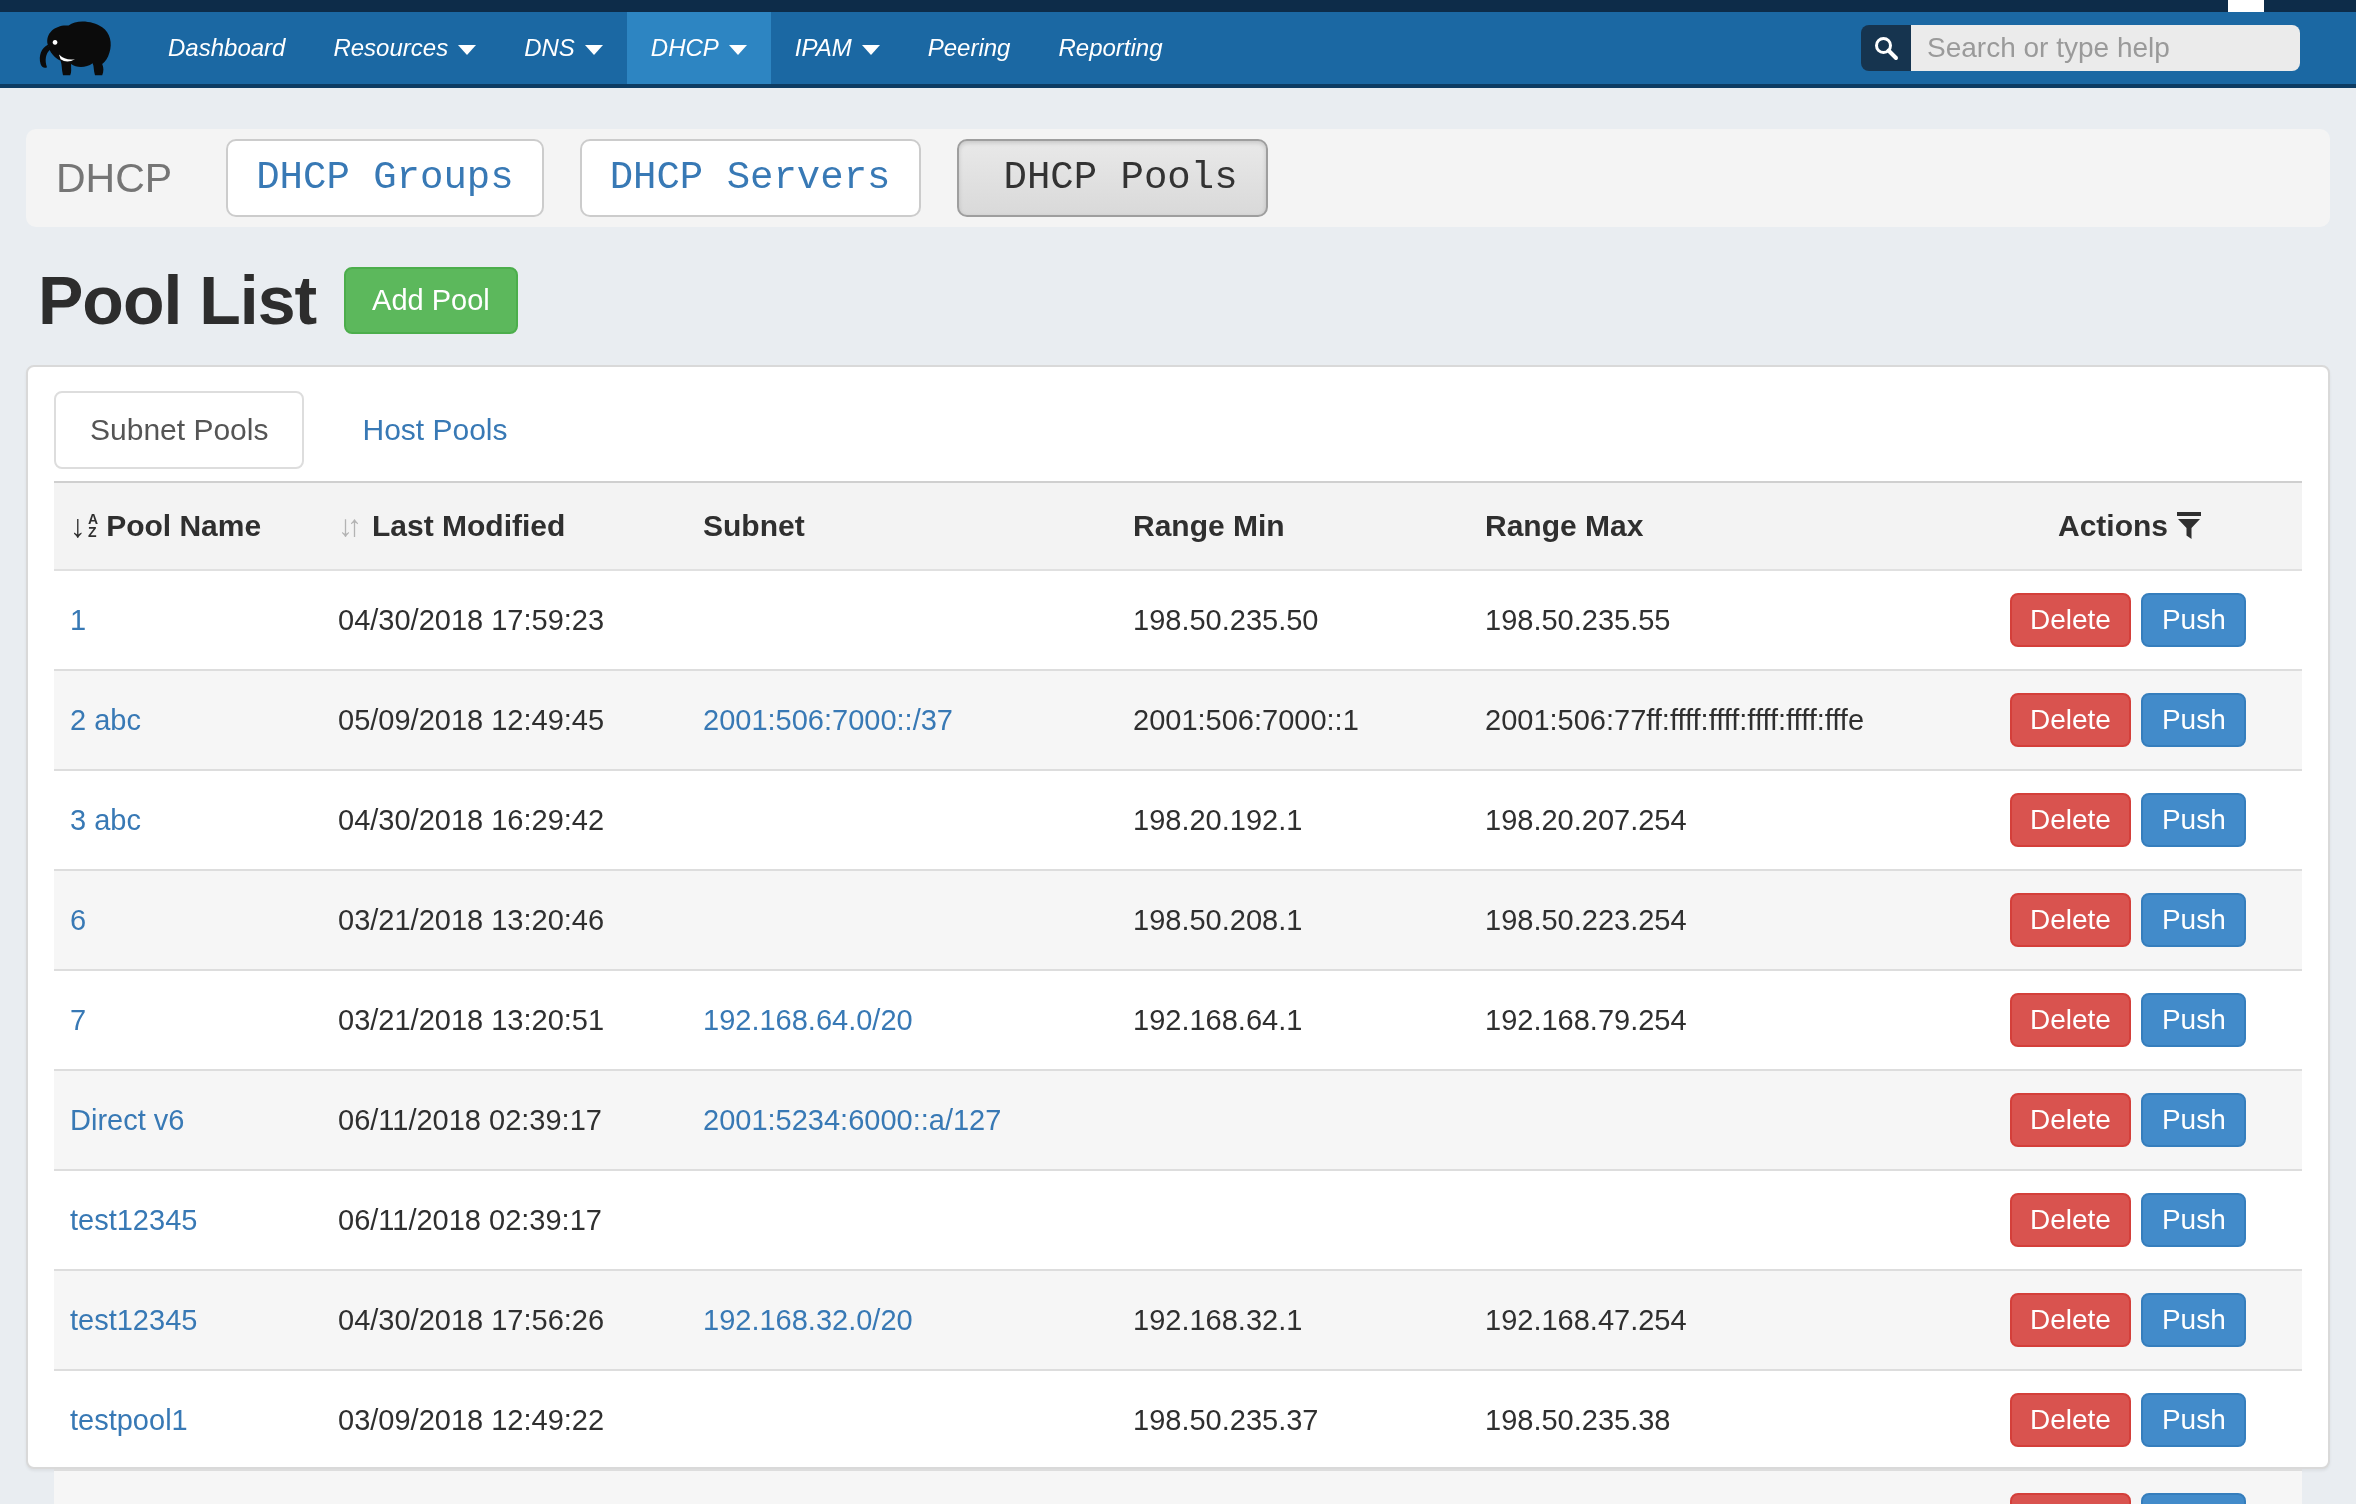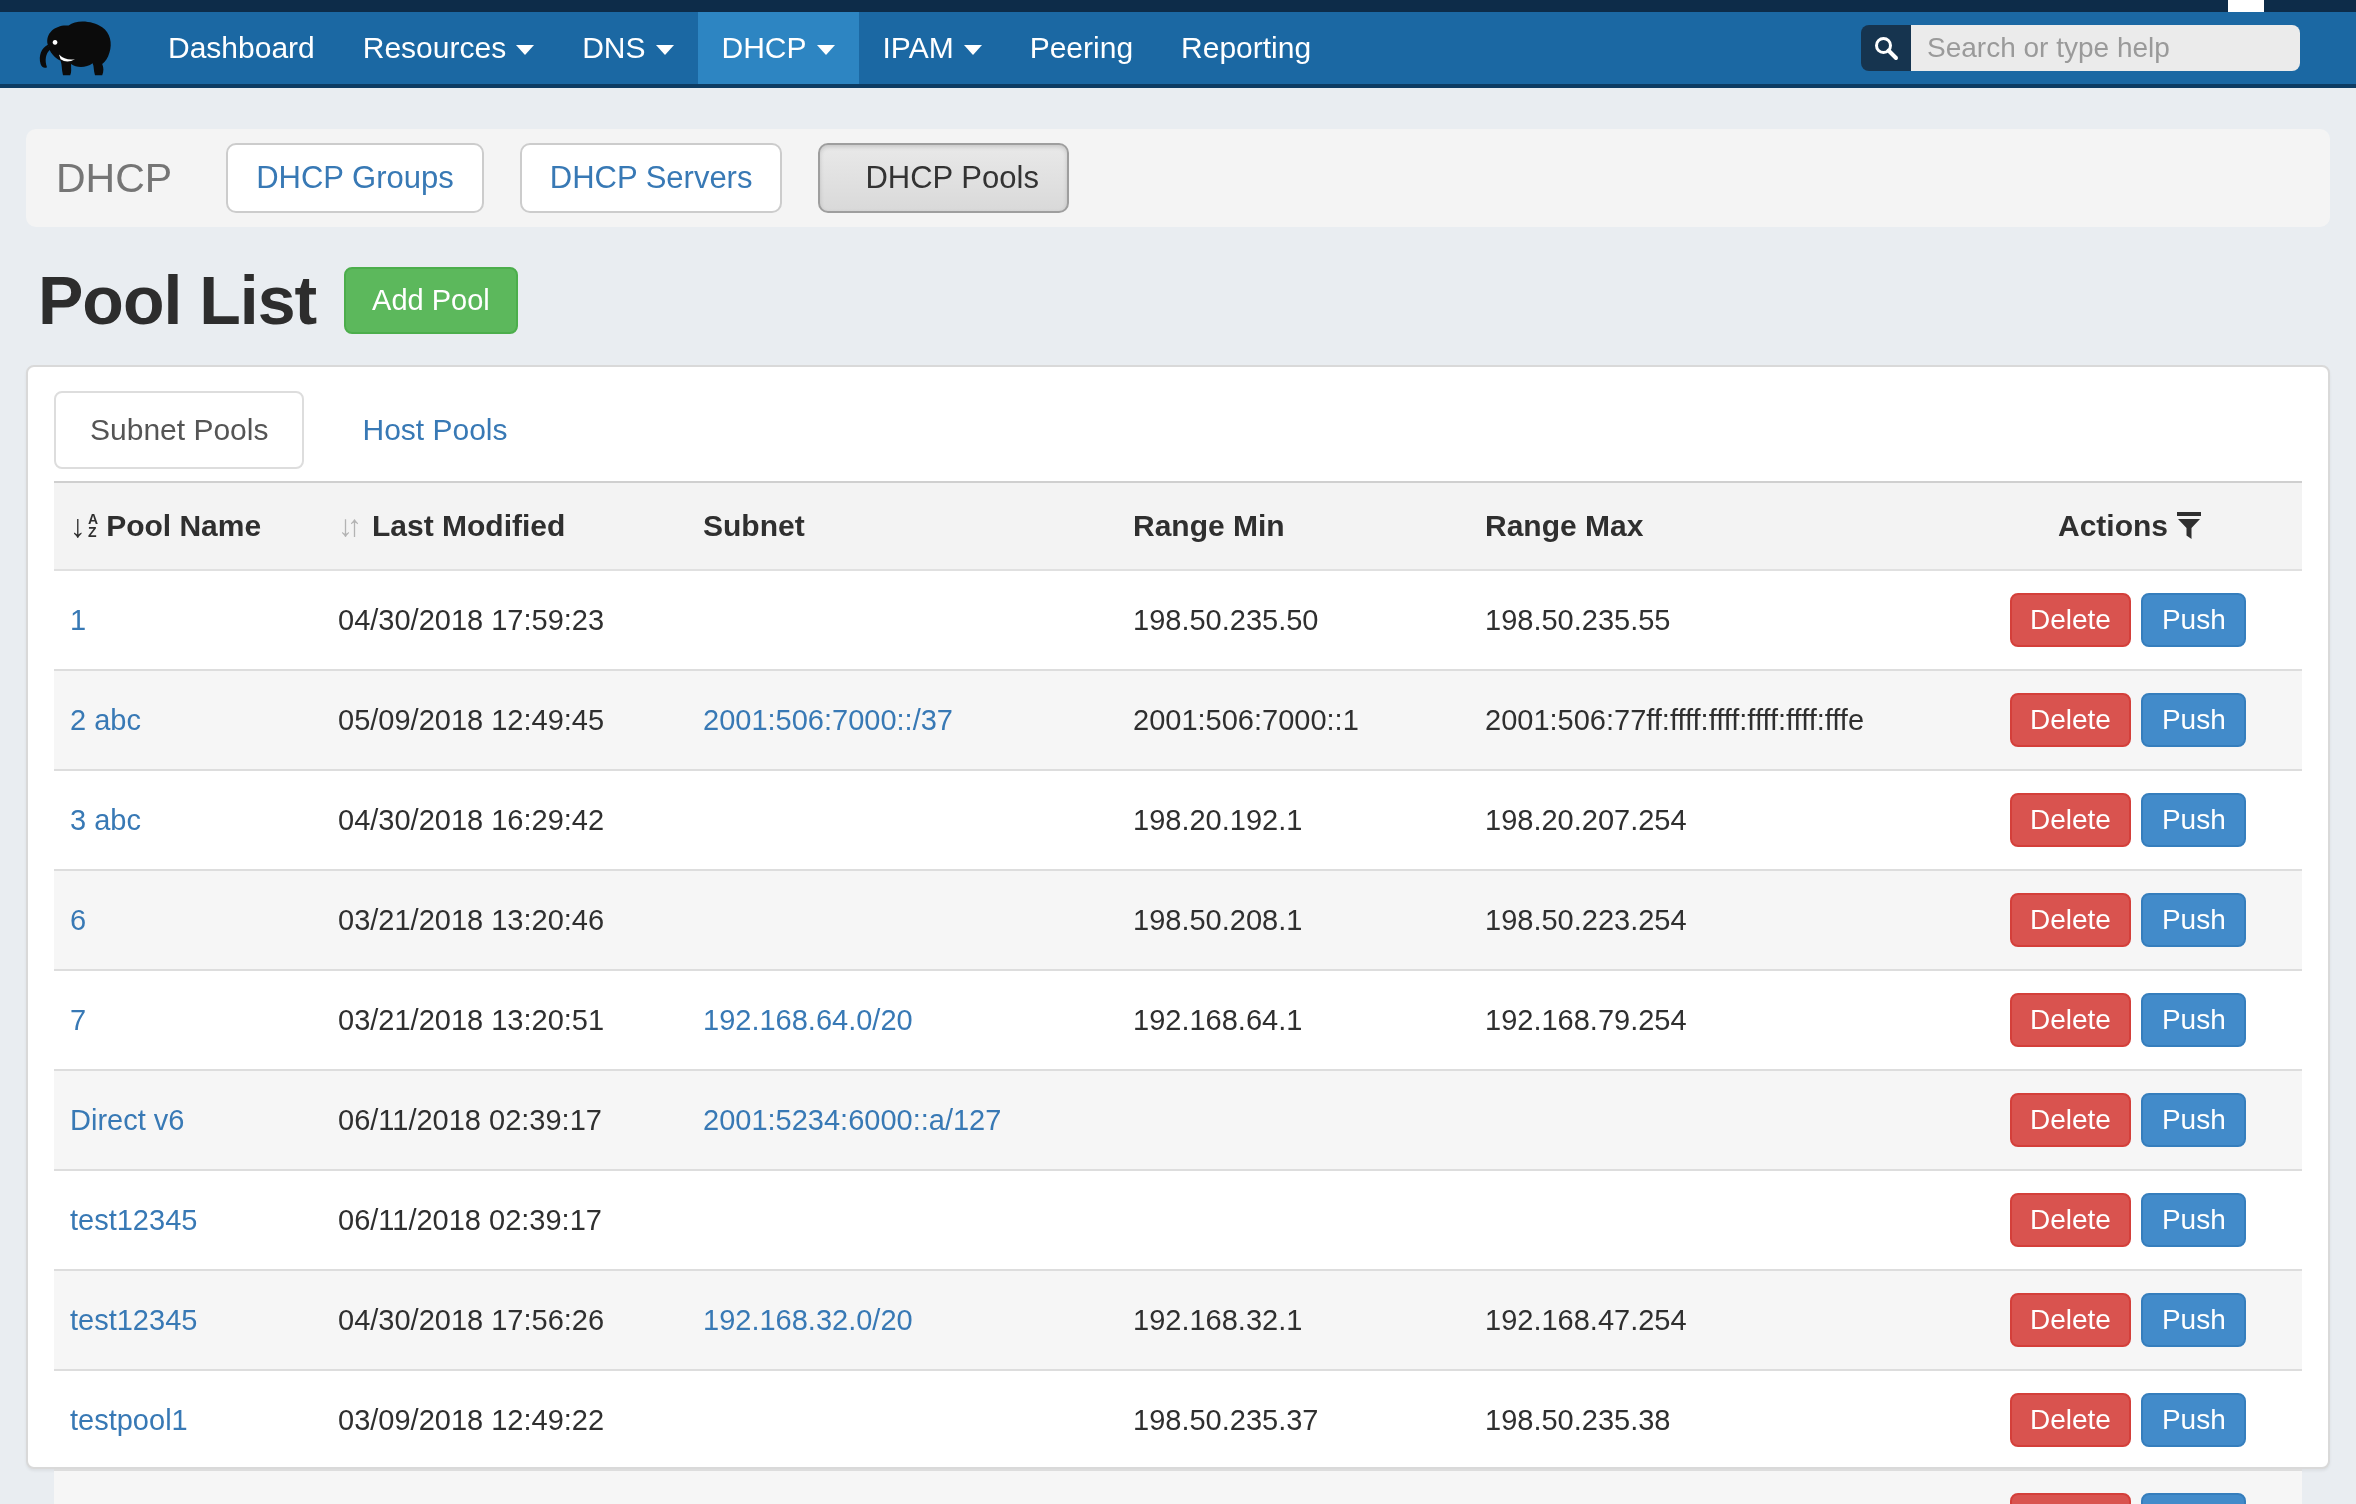--- a/index.html
+++ b/index.html
@@ -16,21 +16,21 @@
   .topstrip .notch { position:absolute; left:2228px; top:0; width:36px; height:12px; background:#ffffff; }
   .navbar {
     height:76px; background:#1b68a3; border-bottom:4px solid #0d3c63;
     display:flex; align-items:stretch; padding-left:34px;
   }
   .brand { display:flex; align-items:center; margin-right:28px; }
   .brand svg { width:82px; height:64px; }
   .nav-items { display:flex; align-items:stretch; }
   .nav-item {
     display:flex; align-items:center; gap:10px;
-    padding:16px 24px; color:#ffffff; font-size:30px; cursor:pointer; white-space:nowrap;
+    padding:16px 24px; color:#ffffff; font-size:24px; cursor:pointer; white-space:nowrap;font-style:italic;
   }
   .nav-item.active { background:#2d85c2; }
   .caret {
     width:0; height:0; border-left:9px solid transparent; border-right:9px solid transparent;
     border-top:10px solid #ffffff; margin-top:4px;
   }
   .nav-spacer { flex:1; }
   .searchbar { display:flex; align-items:center; margin-right:56px; }
   .search-icon-box {
     width:50px; height:46px; background:#16344f; border-radius:8px 0 0 8px;
@@ -45,23 +45,23 @@
 
   
   .content { padding:0 26px; }
 
   .section-bar {
     margin-top:41px; height:98px; background:#f4f4f4; border-radius:10px;
     display:flex; align-items:center; padding:0 30px; gap:36px;
   }
   .section-title { font-size:41px; color:#757575; margin-right:18px; }
   .section-btn {
-    font-family:Liberation Sans, sans-serif;
+    font-family:Liberation Mono, monospace;
     background:#ffffff; border:2px solid #cccccc; border-radius:10px;
-    color:#3879b5; font-size:31px; padding:15px 28px; cursor:pointer;
+    color:#3879b5; font-size:39px; padding:15px 28px; cursor:pointer;
   }
   .section-btn.active {
     background:linear-gradient(#e9e9e9,#d9d9d9); border-color:#9e9e9e; color:#333;
     box-shadow:inset 0 2px 4px rgba(0,0,0,.15);
     padding-left:45px;
   }
 
   .page-head { margin-top:34px; display:flex; align-items:center; gap:28px; padding-left:12px; }
   .page-title { font-size:68px; font-weight:700; color:#2d2d2d; letter-spacing:-1px; }
   .btn-add {

